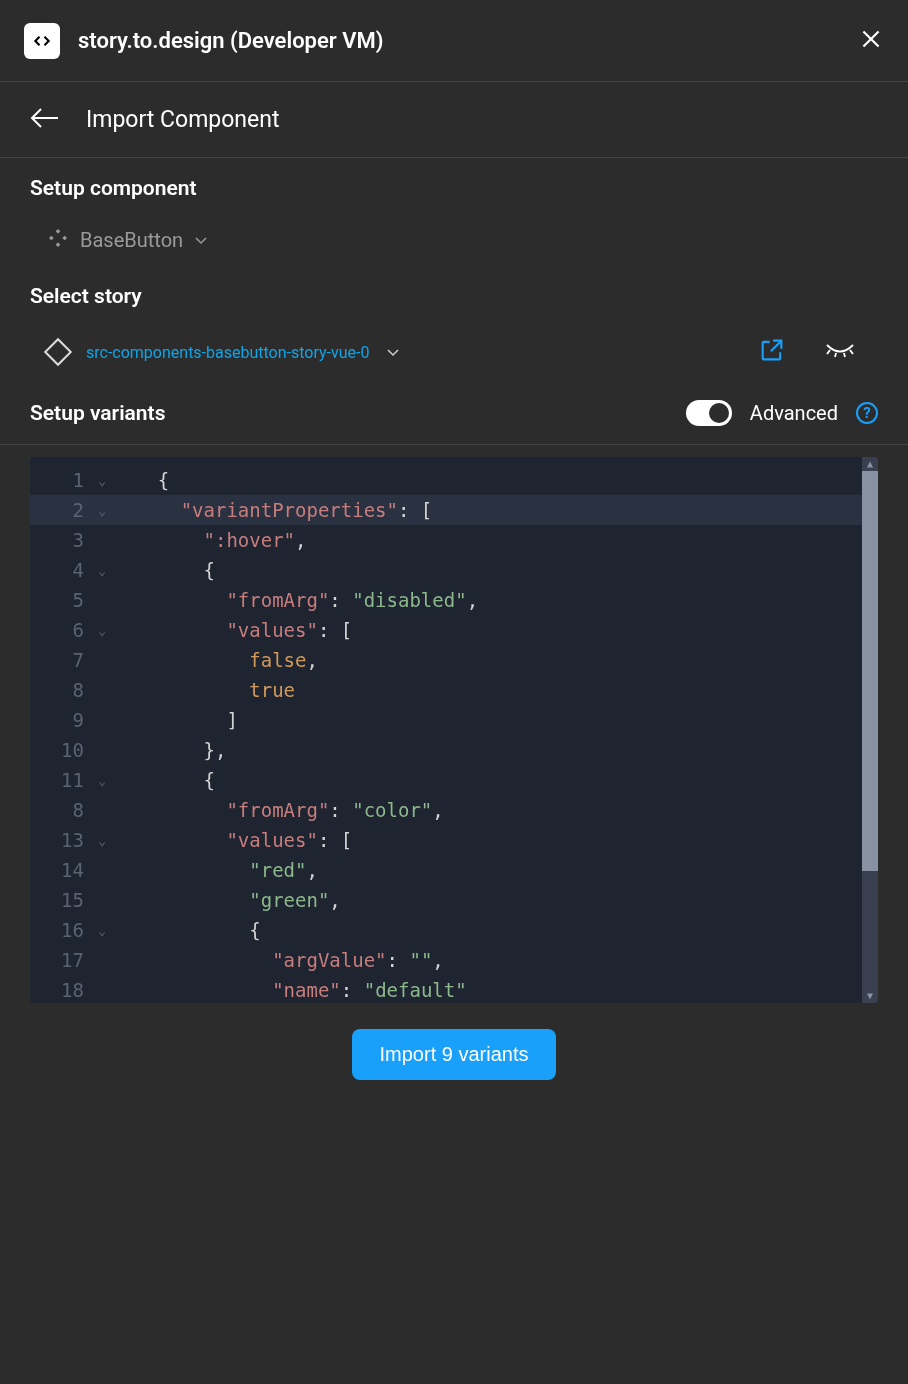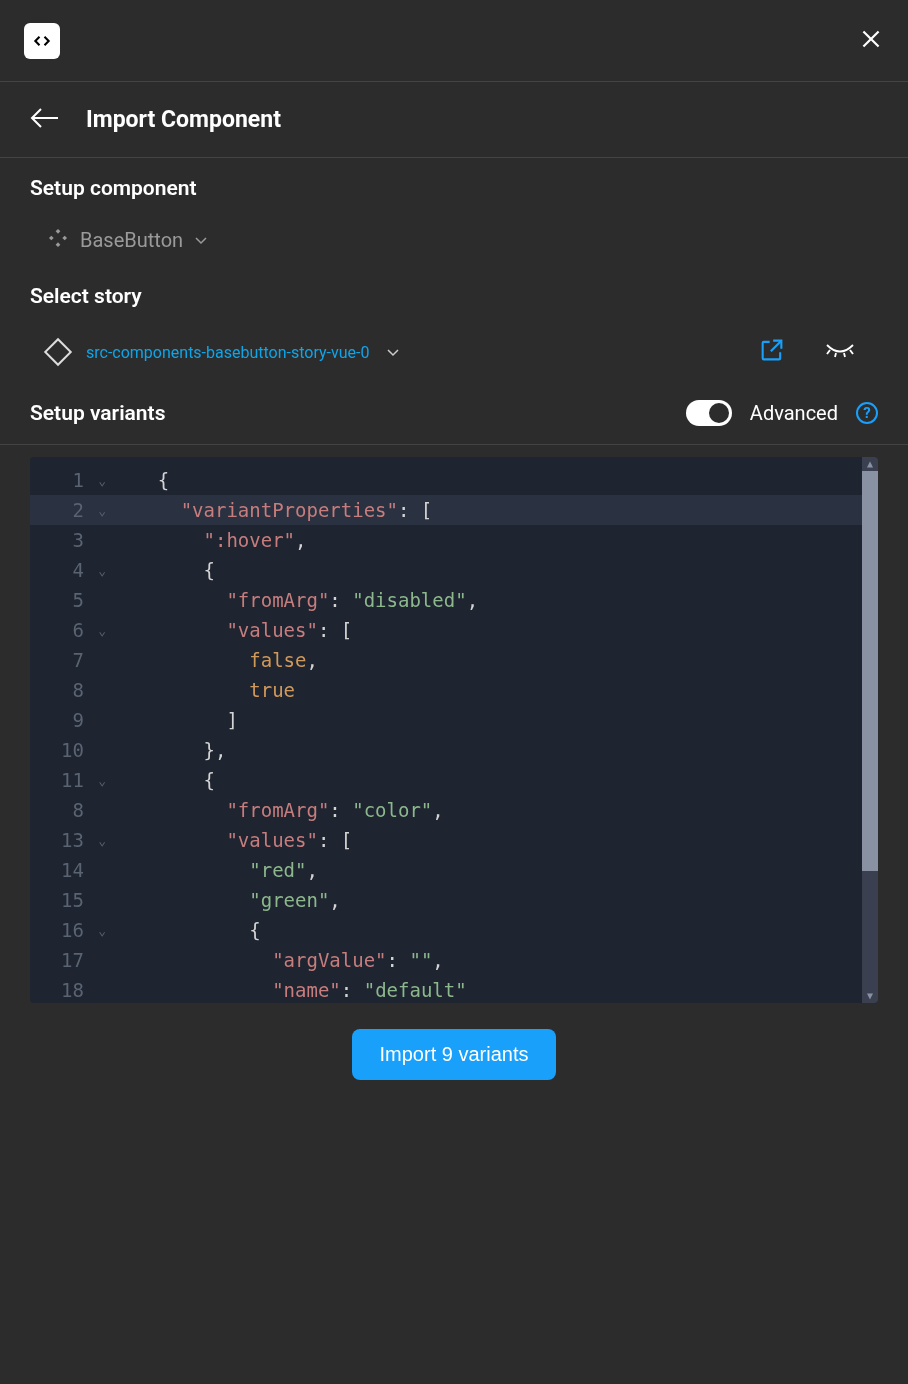--- a/index.html
+++ b/index.html
@@ -47,21 +47,21 @@
   }
   .nav {
     display: flex;
     align-items: center;
     gap: 26px;
     padding: 24px 30px;
     border-bottom: 1px solid #444;
   }
   .nav-title {
     font-size: 23px;
-    font-weight: 700;
+    font-weight: 400;
   }
   .section {
     padding: 18px 30px 0 30px;
   }
   .section-heading {
     font-size: 21px;
     font-weight: 600;
     color: #fff;
   }
   .select-row {
@@ -237,20 +237,21 @@
 <body>
 
 <div class="titlebar">
   <div class="titlebar-left">
     <div class="app-icon">
       <svg width="20" height="20" viewBox="0 0 24 24" fill="none" stroke="#000" stroke-width="2.5">
         <polyline points="9 7 4 12 9 17"></polyline>
           <polyline points="15 7 20 12 15 17"></polyline>
       </svg>
     </div>
+    <div class="app-title">story.to.design (Developer VM)</div>
   </div>
   <div class="close-icon">
     <svg width="26" height="26" viewBox="0 0 24 24" fill="none" stroke="currentColor" stroke-width="2">
       <line x1="5" y1="5" x2="19" y2="19"></line>
         <line x1="19" y1="5" x2="5" y2="19"></line>
     </svg>
   </div>
 </div>
 
 <div class="nav">

